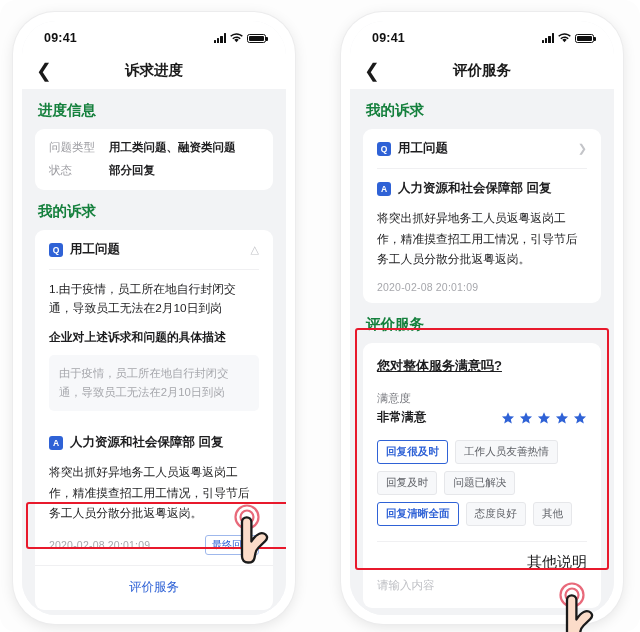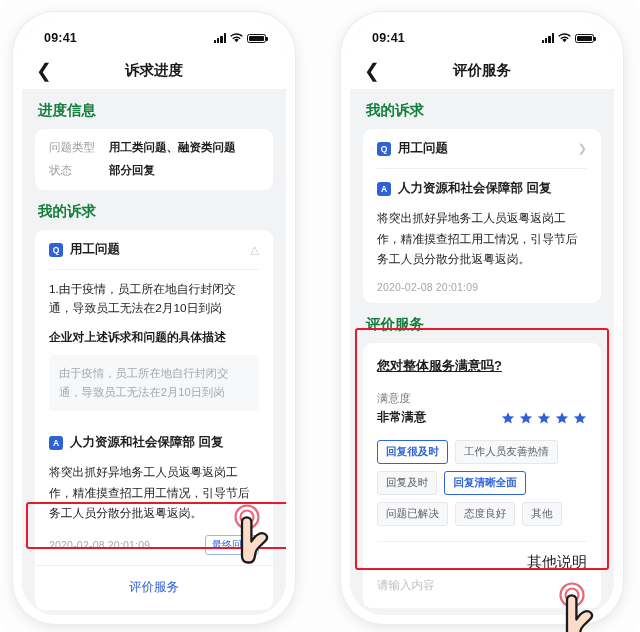--- a/index.html
+++ b/index.html
@@ -312,22 +312,22 @@
               <svg class="star" viewBox="0 0 24 24">
                   <path fill="currentColor" d="M12 2.3 15 9l7.3.6-5.5 4.8 1.7 7.1L12 17.7 5.5 21.5l1.7-7.1L1.7 9.6 9 9z"></path>
                 </svg>
             </div>
           </div>
 
           <div class="chips">
             <span class="chip sel">回复很及时</span>
             <span class="chip">工作人员友善热情</span>
             <span class="chip">回复及时</span>
+            <span class="chip">问题已解决</span>
             <span class="chip sel">回复清晰全面</span>
-            <span class="chip">问题已解决</span>
             <span class="chip">态度良好</span>
             <span class="chip">其他</span>
           </div>
 
           <div class="other-wrap">
             <div class="other-lab">其他说明</div>
             <div class="other-input">请输入内容</div>
           </div>
         </div>
 

